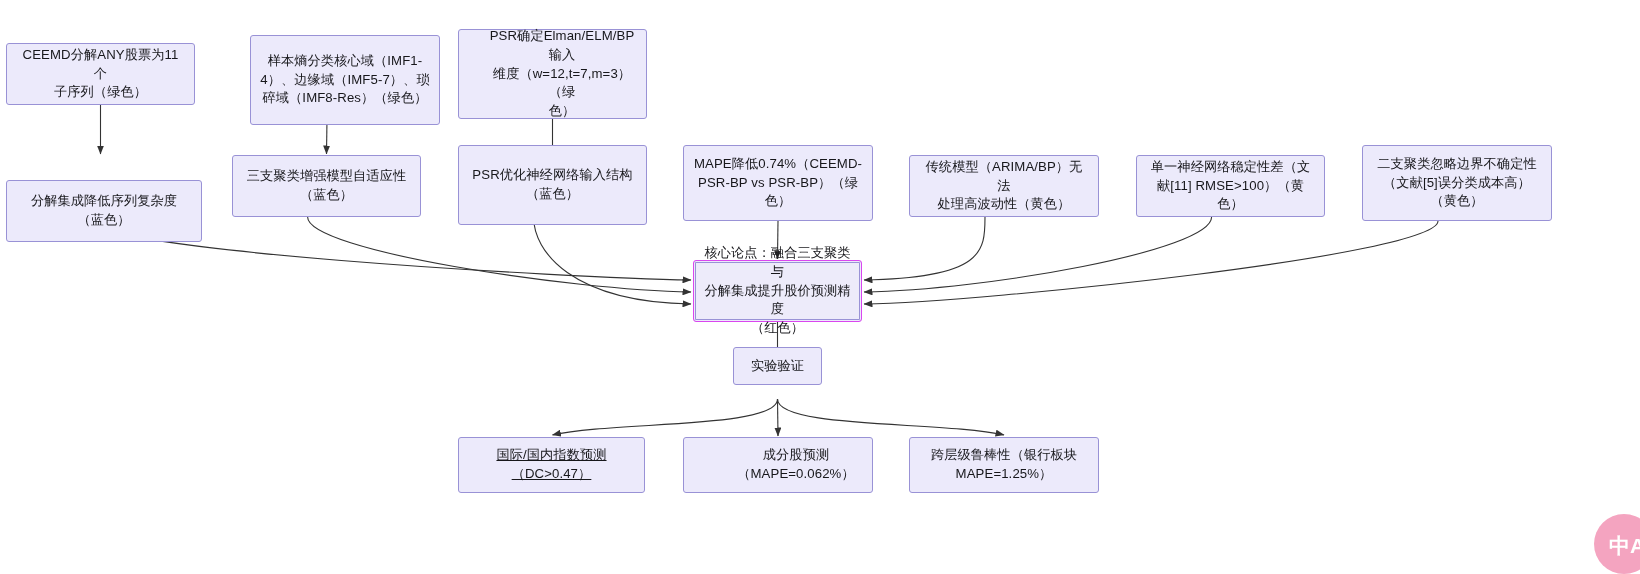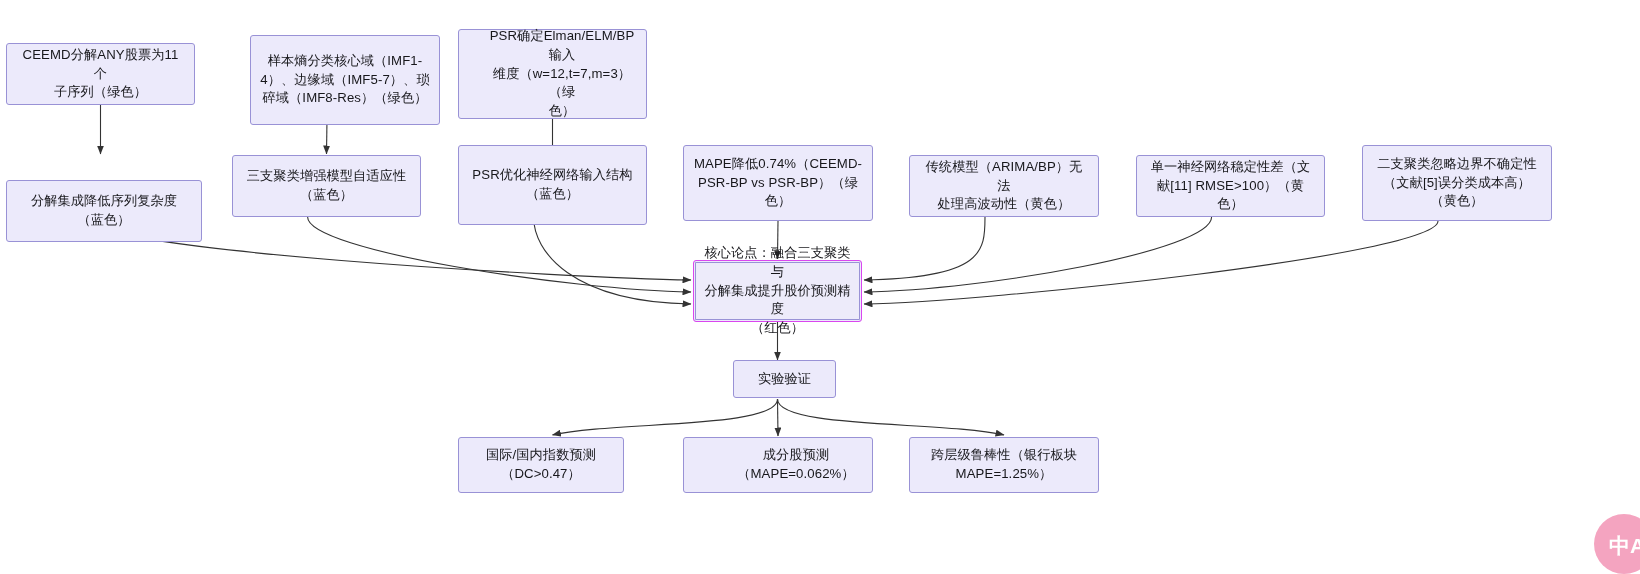--- a/index.html
+++ b/index.html
@@ -118,22 +118,22 @@
       <div class="node" style="left: 909px; top: 155px; width: 190px; height: 62px;"><span>传统模型（ARIMA/BP）无法
 处理高波动性（黄色）</span></div>
       <div class="node" style="left: 1136px; top: 155px; width: 189px; height: 62px;"><span>单一神经网络稳定性差（文
 献[11] RMSE&gt;100）（黄色）</span></div>
       <div class="node" style="left: 1362px; top: 145px; width: 190px; height: 76px;"><span>二支聚类忽略边界不确定性
 （文献[5]误分类成本高）
 （黄色）</span></div>
       <div class="node core" style="left: 693px; top: 260px; width: 169px; height: 62px;"><span>核心论点：融合三支聚类与
 分解集成提升股价预测精度
 （红色）</span></div>
-      <div class="node" style="left: 733px; top: 360px; width: 103px; height: 38px;"><span>实验验证</span></div>
-      <div class="node" style="left: 458px; top: 437px; width: 166px; height: 56px;"><span>国际/国内指数预测
+      <div class="node" style="left: 733px; top: 347px; width: 89px; height: 38px;"><span>实验验证</span></div>
+      <div class="node" style="left: 458px; top: 437px; width: 187px; height: 56px; text-decoration: underline;"><span>国际/国内指数预测
 （DC&gt;0.47）</span></div>
       <div class="node" style="left: 683px; top: 437px; width: 190px; height: 56px; padding-left: 45px;"><span>成分股预测
 （MAPE=0.062%）</span></div>
       <div class="node" style="left: 909px; top: 437px; width: 190px; height: 56px;"><span>跨层级鲁棒性（银行板块
 MAPE=1.25%）</span></div>
     </div>
 
   <div class="watermark" style="left: 1594px; top: 514px;">
     <span class="wm-inner">中A</span>
   </div>

